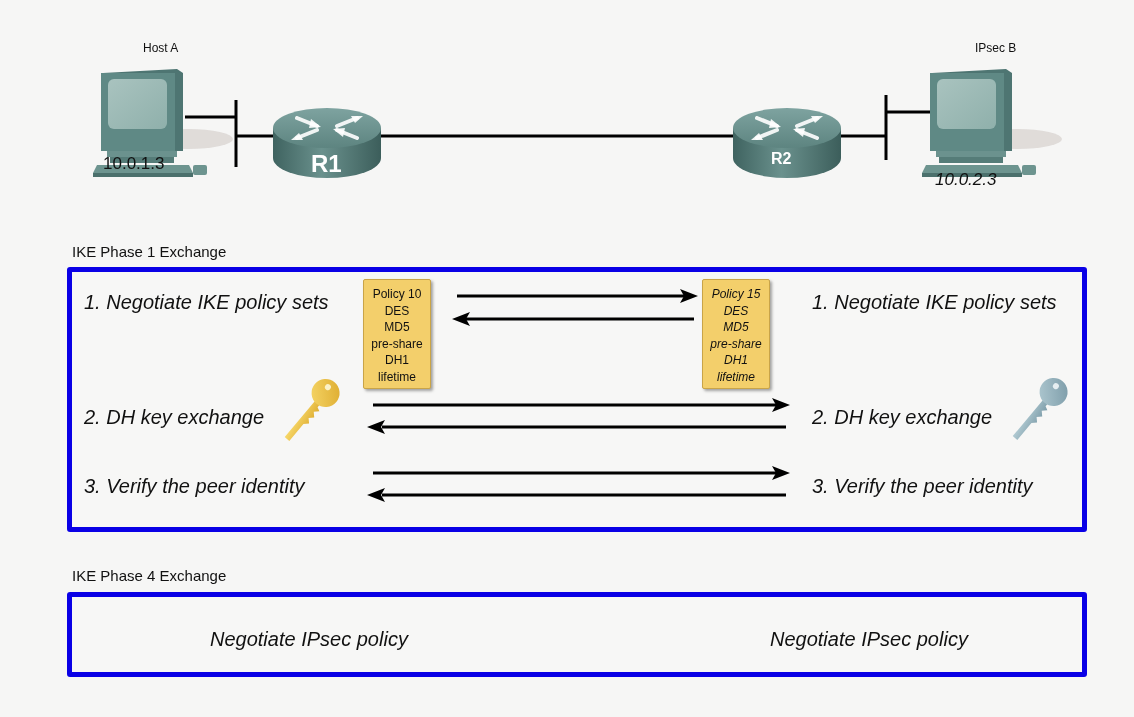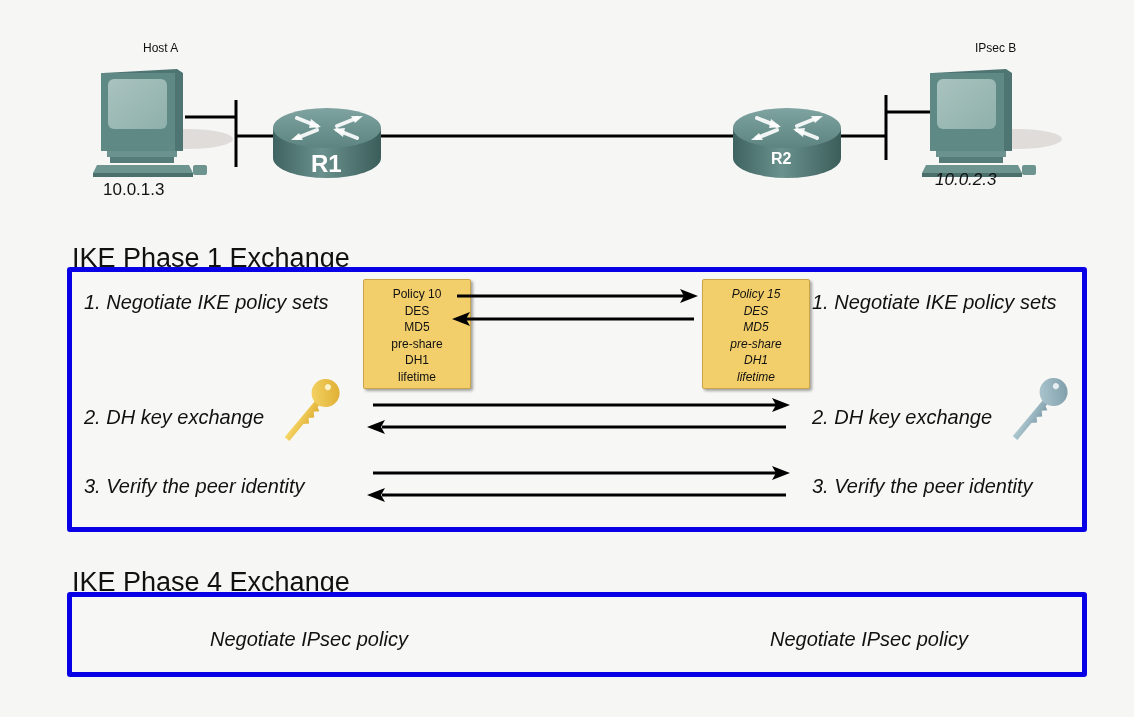--- a/index.html
+++ b/index.html
@@ -5,31 +5,31 @@
   html, body { margin: 0; padding: 0; }
   body {
     width: 1134px; height: 717px; position: relative; overflow: hidden;
     background: #f6f6f5;
     font-family: "Liberation Sans", sans-serif;
     color: #111;
   }
   .abs { position: absolute; }
   .host-label { font-size: 12px; margin-left: 29px; }
   .ip-label { font-size: 17px; }
-  .section-title { font-size: 27px; }
+  .section-title { font-size: 15px; }
   .phase-box {
     position: absolute;
     border: 5px solid #0a00e6;
     border-radius: 3px;
     background: #f7f7f6;
     box-sizing: border-box;
   }
   .policy-box {
     position: absolute;
-    width: 108px; height: 110px;
+    width: 68px; height: 110px;
     background: #f3cf6b;
     border: 1px solid #c9a448;
     box-shadow: 2px 2px 3px rgba(0,0,0,0.35);
     border-radius: 2px;
     text-align: center;
     font-size: 12px;
     line-height: 16.5px;
     padding-top: 6px;
     box-sizing: border-box;
   }
@@ -131,21 +131,21 @@
     <g fill="#fff" opacity="0.9">
       <polygon points="-6,-1 -16,-9 -18,0"></polygon>
       <polygon points="36,-12 24,-12 28,-5"></polygon>
       <polygon points="-36,12 -24,12 -28,5"></polygon>
       <polygon points="6,1 16,9 18,0"></polygon>
     </g>
   </g>
 </svg>
 
 <div class="abs host-label" style="left:114px; top:41px;">Host A</div>
-<div class="abs ip-label" style="left:103px; top:180px;">10.0.1.3</div>
+<div class="abs ip-label" style="left:103px; top:154px;">10.0.1.3</div>
 <div class="abs host-label" style="left:946px; top:41px;">IPsec B</div>
 <div class="abs ip-label" style="left:935px; top:170px;font-style:italic;">10.0.2.3</div>
 <div class="abs" style="left:311px; top:150px; color:#fff; font-size:24px; font-weight:bold;">R1</div>
 <div class="abs" style="left:771px; top:150px; color:#fff; font-size:16px; font-weight:bold;">R2</div>
 
 <div class="abs section-title" style="left:72px; top:243px;">IKE Phase 1 Exchange</div>
 <div class="phase-box" style="left:67px; top:267px; width:1020px; height:265px;"></div>
 
 <div class="step-text" style="left:84px; top:291px;">1. Negotiate IKE policy sets</div>
 <div class="step-text" style="left:84px; top:406px;">2. DH key exchange</div>

